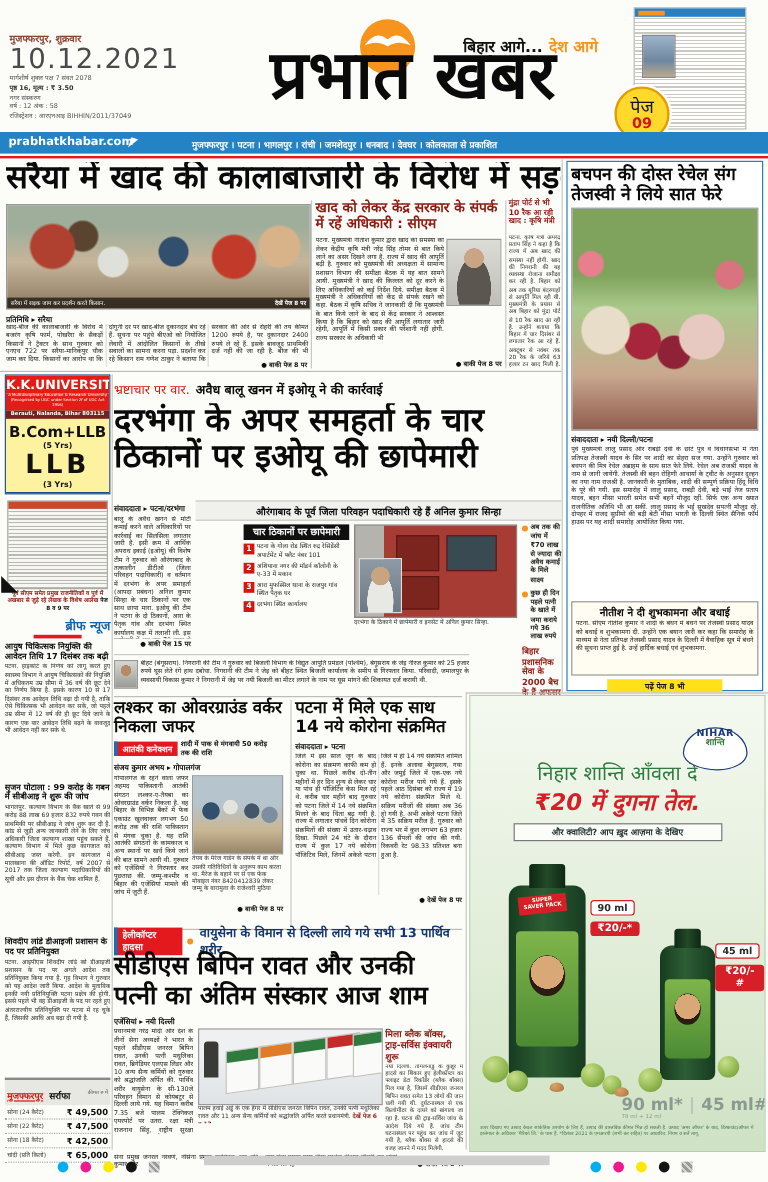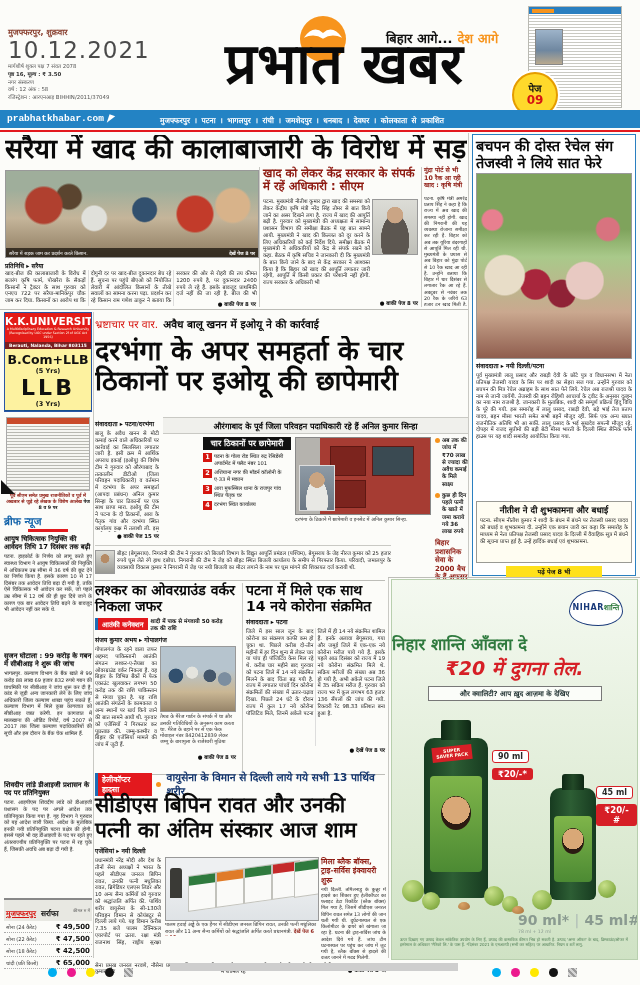--- a/index.html
+++ b/index.html
@@ -23,24 +23,24 @@
   .tagline-o{font-size:13px;font-weight:700;color:#f7941d;}
   .sun{width:46px;height:46px;border-radius:50%;background:#f7941d;}
   .thumb{width:92px;height:100px;background:#fff;border:1px solid #b9b9b2;
          background-image:repeating-linear-gradient(#ffffff 0 2px,#c9c9c2 2px 3px);}
   .thumb-bar{position:absolute;left:0;top:0;width:100%;height:7px;background:#2a7fc0;}
   .thumb-or{position:absolute;left:3px;top:2px;width:22px;height:4px;background:#f7941d;}
   .thumb-ph{position:absolute;left:6px;top:22px;width:26px;height:34px;background:linear-gradient(#9db3c9,#6f87a0 60%,#b9a98e);border:1px solid #888;}
   .badge{width:42px;height:42px;border-radius:50%;background:#ffd92b;border:2px solid #e59c00;
          display:flex;flex-direction:column;align-items:center;justify-content:center;box-shadow:0 0 0 2px #fff;}
   .badge-star{position:absolute;left:-2px;top:-2px;width:42px;height:42px;border-radius:8px;background:#ffd92b;border:2px solid #e59c00;transform:rotate(45deg);z-index:-1;}
-  .badge-l{font-size:10px;font-weight:700;color:#111;line-height:1;}
+  .badge-l{font-size:15px;font-weight:400;color:#111;line-height:1;}
   .badge-n{font-size:12px;font-weight:800;color:#d41313;line-height:1;}
   
-  .nav{position:absolute;left:0;top:110px;width:640px;height:18px;background:#2383c4;font-family:Liberation Mono, monospace;}
+  .nav{position:absolute;left:0;top:110px;width:640px;height:18px;background:#2383c4;}
   .nav-site{position:absolute;left:7px;top:3px;font-size:9.5px;font-weight:700;color:#fff;}
   .cursor{position:absolute;left:108px;top:5px;width:0;height:0;border-left:6px solid #fff;border-bottom:9px solid transparent;transform:rotate(18deg);}
   .nav-cities{position:absolute;left:160px;top:4.5px;width:420px;font-size:7.4px;font-weight:700;color:#fff;}
   .redline{position:absolute;left:0;top:130px;width:640px;height:2px;background:#e3191e;}
   
   .lead-hl{font-size:27px;font-weight:800;white-space:nowrap;line-height:1;color:#0a0a0a;}
   .photo-lead{width:252px;height:86px;border:1px solid #999;
     background:
       radial-gradient(circle at 15% 40%, #b0402f 0 8%, transparent 9%),
       radial-gradient(circle at 35% 55%, #e0e0da 0 7%, transparent 8%),
@@ -131,39 +131,39 @@
   .kk-c1{font-size:12.5px;font-weight:800;text-align:center;color:#111;margin-top:3px;}
   .kk-d{font-size:6.5px;font-weight:700;text-align:center;color:#111;}
   .kk-c2{font-size:22px;font-weight:800;text-align:center;color:#111;letter-spacing:3px;}
   .kk-ph{background:#164e8c;color:#fff;font-size:7.6px;font-weight:800;text-align:center;padding:1.5px 0;margin-top:2px;}
   .clip{width:82px;height:72px;margin:0 auto;position:relative;border:1px solid #aaa;background:#f3f3ef;
     background-image:repeating-linear-gradient(#f6f6f2 0 2px,#b9b9b2 2px 3px);}
   .clip-bar{position:absolute;left:0;top:0;width:100%;height:6px;background:#c94a2a;}
   .clip-tri{position:absolute;left:-6px;bottom:-4px;width:0;height:0;border-left:14px solid #111;border-top:14px solid transparent;}
   .clip-cap{font-size:4.8px;font-weight:700;color:#8e1b12;text-align:center;line-height:1.3;margin-top:2px;}
   .clip-cap b{color:#0a0a0a;}
-  .brief-h{font-size:10.5px;font-weight:800;color:#1464ab;text-align:left;}
+  .brief-h{font-size:10.5px;font-weight:800;color:#1464ab;text-align:right;}
   .brief-rule{width:40px;height:2.5px;background:#e3191e;margin:1px auto 0;}
   .brief-t{font-size:6.8px;font-weight:700;line-height:1.2;color:#0c0c0c;}
   .brief-b{font-size:5.1px;line-height:1.3;color:#2a2a2a;text-align:justify;overflow:hidden;margin-top:2px;}
   .bullion{border-top:2px solid #888;}
   .bullion-h{background:#e8e8e2;display:flex;justify-content:space-between;align-items:center;padding:1px 2px;}
   .bullion-t1{font-size:7.4px;font-weight:800;color:#d6150f;text-decoration:underline;}
   .bullion-t2{font-size:7.4px;font-weight:800;color:#0a0a0a;}
   .bullion-u{font-size:4.2px;color:#555;}
   .brow{display:flex;justify-content:space-between;align-items:center;border-bottom:1px dotted #aaa;padding:1.5px 2px;}
   .brow .l{font-size:5px;color:#333;}
   .brow .v{font-size:7px;font-weight:800;color:#0a0a0a;}
   
   .nihar{border:1px solid #b8cfae;background:linear-gradient(#f4f9f0,#dcead2 70%,#cfe2c4);overflow:hidden;}
-  .nihar-logo{position:absolute;right:14px;top:10px;width:52px;height:34px;background:#fff;border-radius:50% 50% 46% 54%/60% 60% 40% 40%;
-     border:1.5px solid #1a3a7a;display:flex;flex-direction:row;align-items:center;justify-content:center;}
+  .nihar-logo{position:absolute;right:14px;top:26px;width:52px;height:34px;background:#fff;border-radius:50% 50% 46% 54%/60% 60% 40% 40%;
+     border:1.5px solid #1a3a7a;display:flex;flex-direction:column;align-items:center;}
   .nihar-logo .n1{font-size:8px;font-weight:800;color:#1a3a7a;letter-spacing:.5px;line-height:1;}
   .nihar-logo .n2{font-size:7.5px;font-weight:800;color:#2f7a3e;line-height:1.1;}
-  .nihar-h1{font-size:16.5px;font-weight:700;color:#2f7a3e;}
+  .nihar-h1{font-size:16.5px;font-weight:400;color:#2f7a3e;text-align:center;}
   .nihar-h2{font-size:19px;font-weight:800;color:#d61f26;text-align:center;font-style:italic;}
   .nihar-tag{margin:5px auto 0;width:172px;border:1px solid #777;background:#fbfdf9;
      font-size:7px;font-weight:800;color:#233;text-align:center;padding:2px 0;}
   .bottle{position:absolute;background:linear-gradient(90deg,#173b20,#2d5e34 45%,#173b20);border-radius:10px 10px 6px 6px;}
   .cap{position:absolute;left:50%;transform:translateX(-50%);background:linear-gradient(90deg,#0e2714,#234a28 50%,#0e2714);border-radius:3px 3px 0 0;}
   .blabel{position:absolute;left:8%;width:84%;background:linear-gradient(#7fb54a,#4c8a33);border-radius:4px;}
   .bface{position:absolute;left:50%;transform:translateX(-50%);border-radius:50%;background:radial-gradient(circle at 50% 42%,#d9a877 0 55%,#2b1b12 56%);}
   .ssp{position:absolute;background:#d61f26;color:#ffe;font-size:4.6px;font-weight:800;text-align:center;line-height:1.15;padding:2px 3px;transform:rotate(-6deg);}
   .szbadge{position:absolute;background:#fff;border:1.5px solid #d61f26;color:#2a2a2a;font-size:8px;font-weight:800;text-align:center;padding:1px 5px;border-radius:3px;}
   .prbadge{position:absolute;background:#d61f26;color:#fff;font-size:8.5px;font-weight:800;text-align:center;padding:1px 6px;border-radius:3px;}

